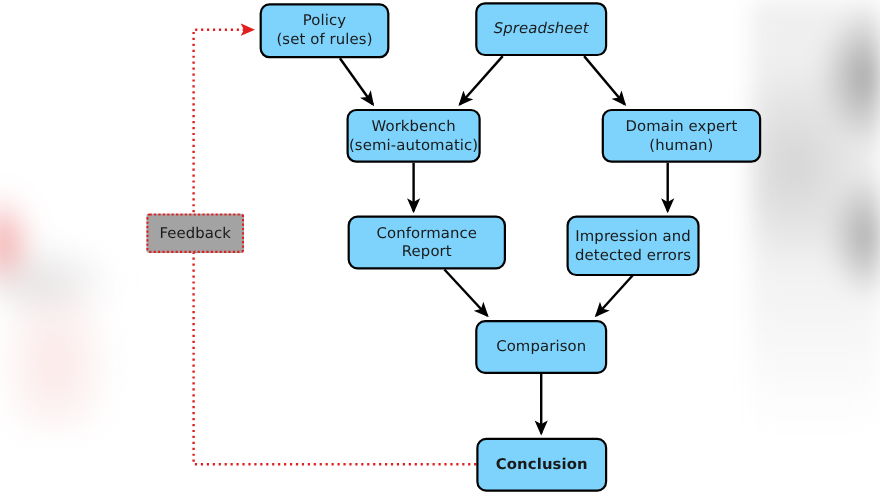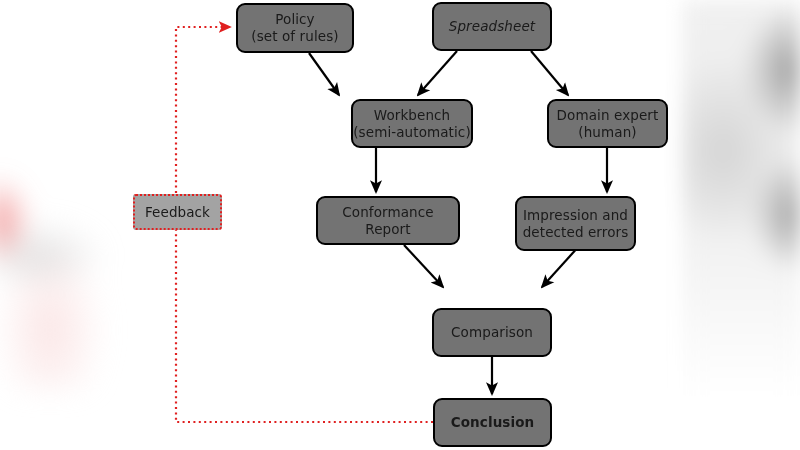--- a/index.html
+++ b/index.html
@@ -47,21 +47,21 @@
   }
 
   
   .node {
     position: absolute;
     box-sizing: border-box;
     display: flex;
     align-items: center;
     justify-content: center;
     text-align: center;
-    background: #737373;
+    background: #7dd3fc;
     border: 2px solid #000000;
     border-radius: 9px;
     color: #1a1a1a;
     font-size: 13.5px;
     line-height: 1.25;
     letter-spacing: 0.1px;
     white-space: pre-line;
     z-index: 3;
   }
   .node.feedback {
@@ -102,31 +102,31 @@
     </g>
 
     <path d="M 433 422 L 176 422 L 176 27 L 230 27" stroke="#e02020" stroke-width="2.2" fill="none" stroke-dasharray="2 3.4" stroke-linecap="butt" marker-end="url(#arrowRed)"></path>
   </svg>
 
   <div class="node" style="left:236px; top:3px; width:118px; height:50px;">Policy
 (set of rules)</div>
 
   <div class="node" style="left:432px; top:2px; width:120px; height:49px;font-style:italic;">Spreadsheet</div>
 
-  <div class="node" style="left:315px; top:99px; width:122px; height:49px;margin-left:36px;">Workbench
+  <div class="node" style="left:315px; top:99px; width:122px; height:49px;">Workbench
 (semi-automatic)</div>
 
-  <div class="node" style="left:547px; top:99px; width:121px; height:49px;text-align:center;">Domain expert
+  <div class="node" style="left:547px; top:99px; width:145px; height:49px;text-align:center;">Domain expert
 (human)</div>
 
   <div class="node" style="left:316px; top:196px; width:144px; height:49px;">Conformance
 Report</div>
 
   <div class="node" style="left:515px; top:196px; width:121px; height:55px;">Impression and
 detected errors</div>
 
-  <div class="node" style="left:432px; top:291px; width:120px; height:49px;margin-top:17px;">Comparison</div>
+  <div class="node" style="left:432px; top:291px; width:120px; height:49px;">Comparison</div>
 
   <div class="node" style="left:433px; top:398px; width:119px; height:49px;font-weight:bold;">Conclusion</div>
 
   <div class="node feedback" style="left:133px; top:194px; width:89px; height:36px;">Feedback</div>
 
 </div>
 
 </body></html>

